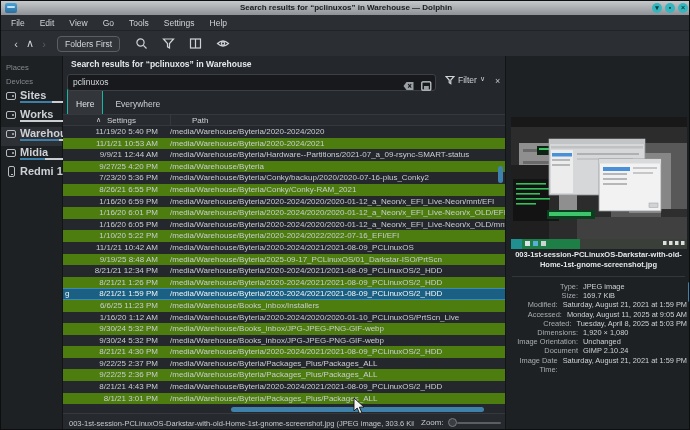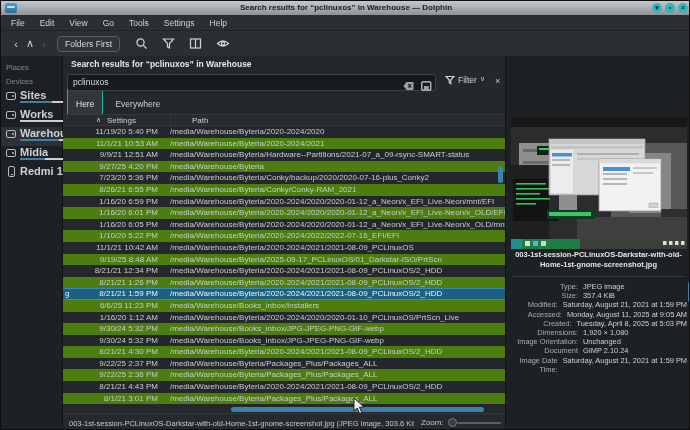--- a/index.html
+++ b/index.html
@@ -282,21 +282,21 @@
         </div>
 
         <div class="row">
           <span class="cell name"></span>
           <span class="cell mod">11/1/21 10:53 AM</span>
           <span class="cell path">/media/Warehouse/Byteria/2020-2024/2021</span>
         </div>
 
         <div class="row">
           <span class="cell name"></span>
-          <span class="cell mod">9/9/21 12:51 AM</span>
+          <span class="cell mod">9/9/21 12:44 AM</span>
           <span class="cell path">/media/Warehouse/Byteria/Hardware--Partitions/2021-07_a_09-rsync-SMART-status</span>
         </div>
 
         <div class="row">
           <span class="cell name"></span>
           <span class="cell mod">9/27/25 4:20 PM</span>
           <span class="cell path">/media/Warehouse/Byteria</span>
         </div>
 
         <div class="row">
@@ -498,21 +498,21 @@
     <div class="pv-sep"></div>
     <div class="props">
 
         <div class="prop-row">
           <span class="prop-label">Type:</span>
           <span class="prop-value">JPEG image</span>
         </div>
 
         <div class="prop-row">
           <span class="prop-label">Size:</span>
-          <span class="prop-value">357.4 KiB</span>
+          <span class="prop-value">169.7 KiB</span>
         </div>
 
         <div class="prop-row">
           <span class="prop-label">Modified:</span>
           <span class="prop-value">Saturday, August 21, 2021 at 1:59 PM</span>
         </div>
 
         <div class="prop-row">
           <span class="prop-label">Accessed:</span>
           <span class="prop-value">Monday, August 11, 2025 at 9:05 AM</span>

